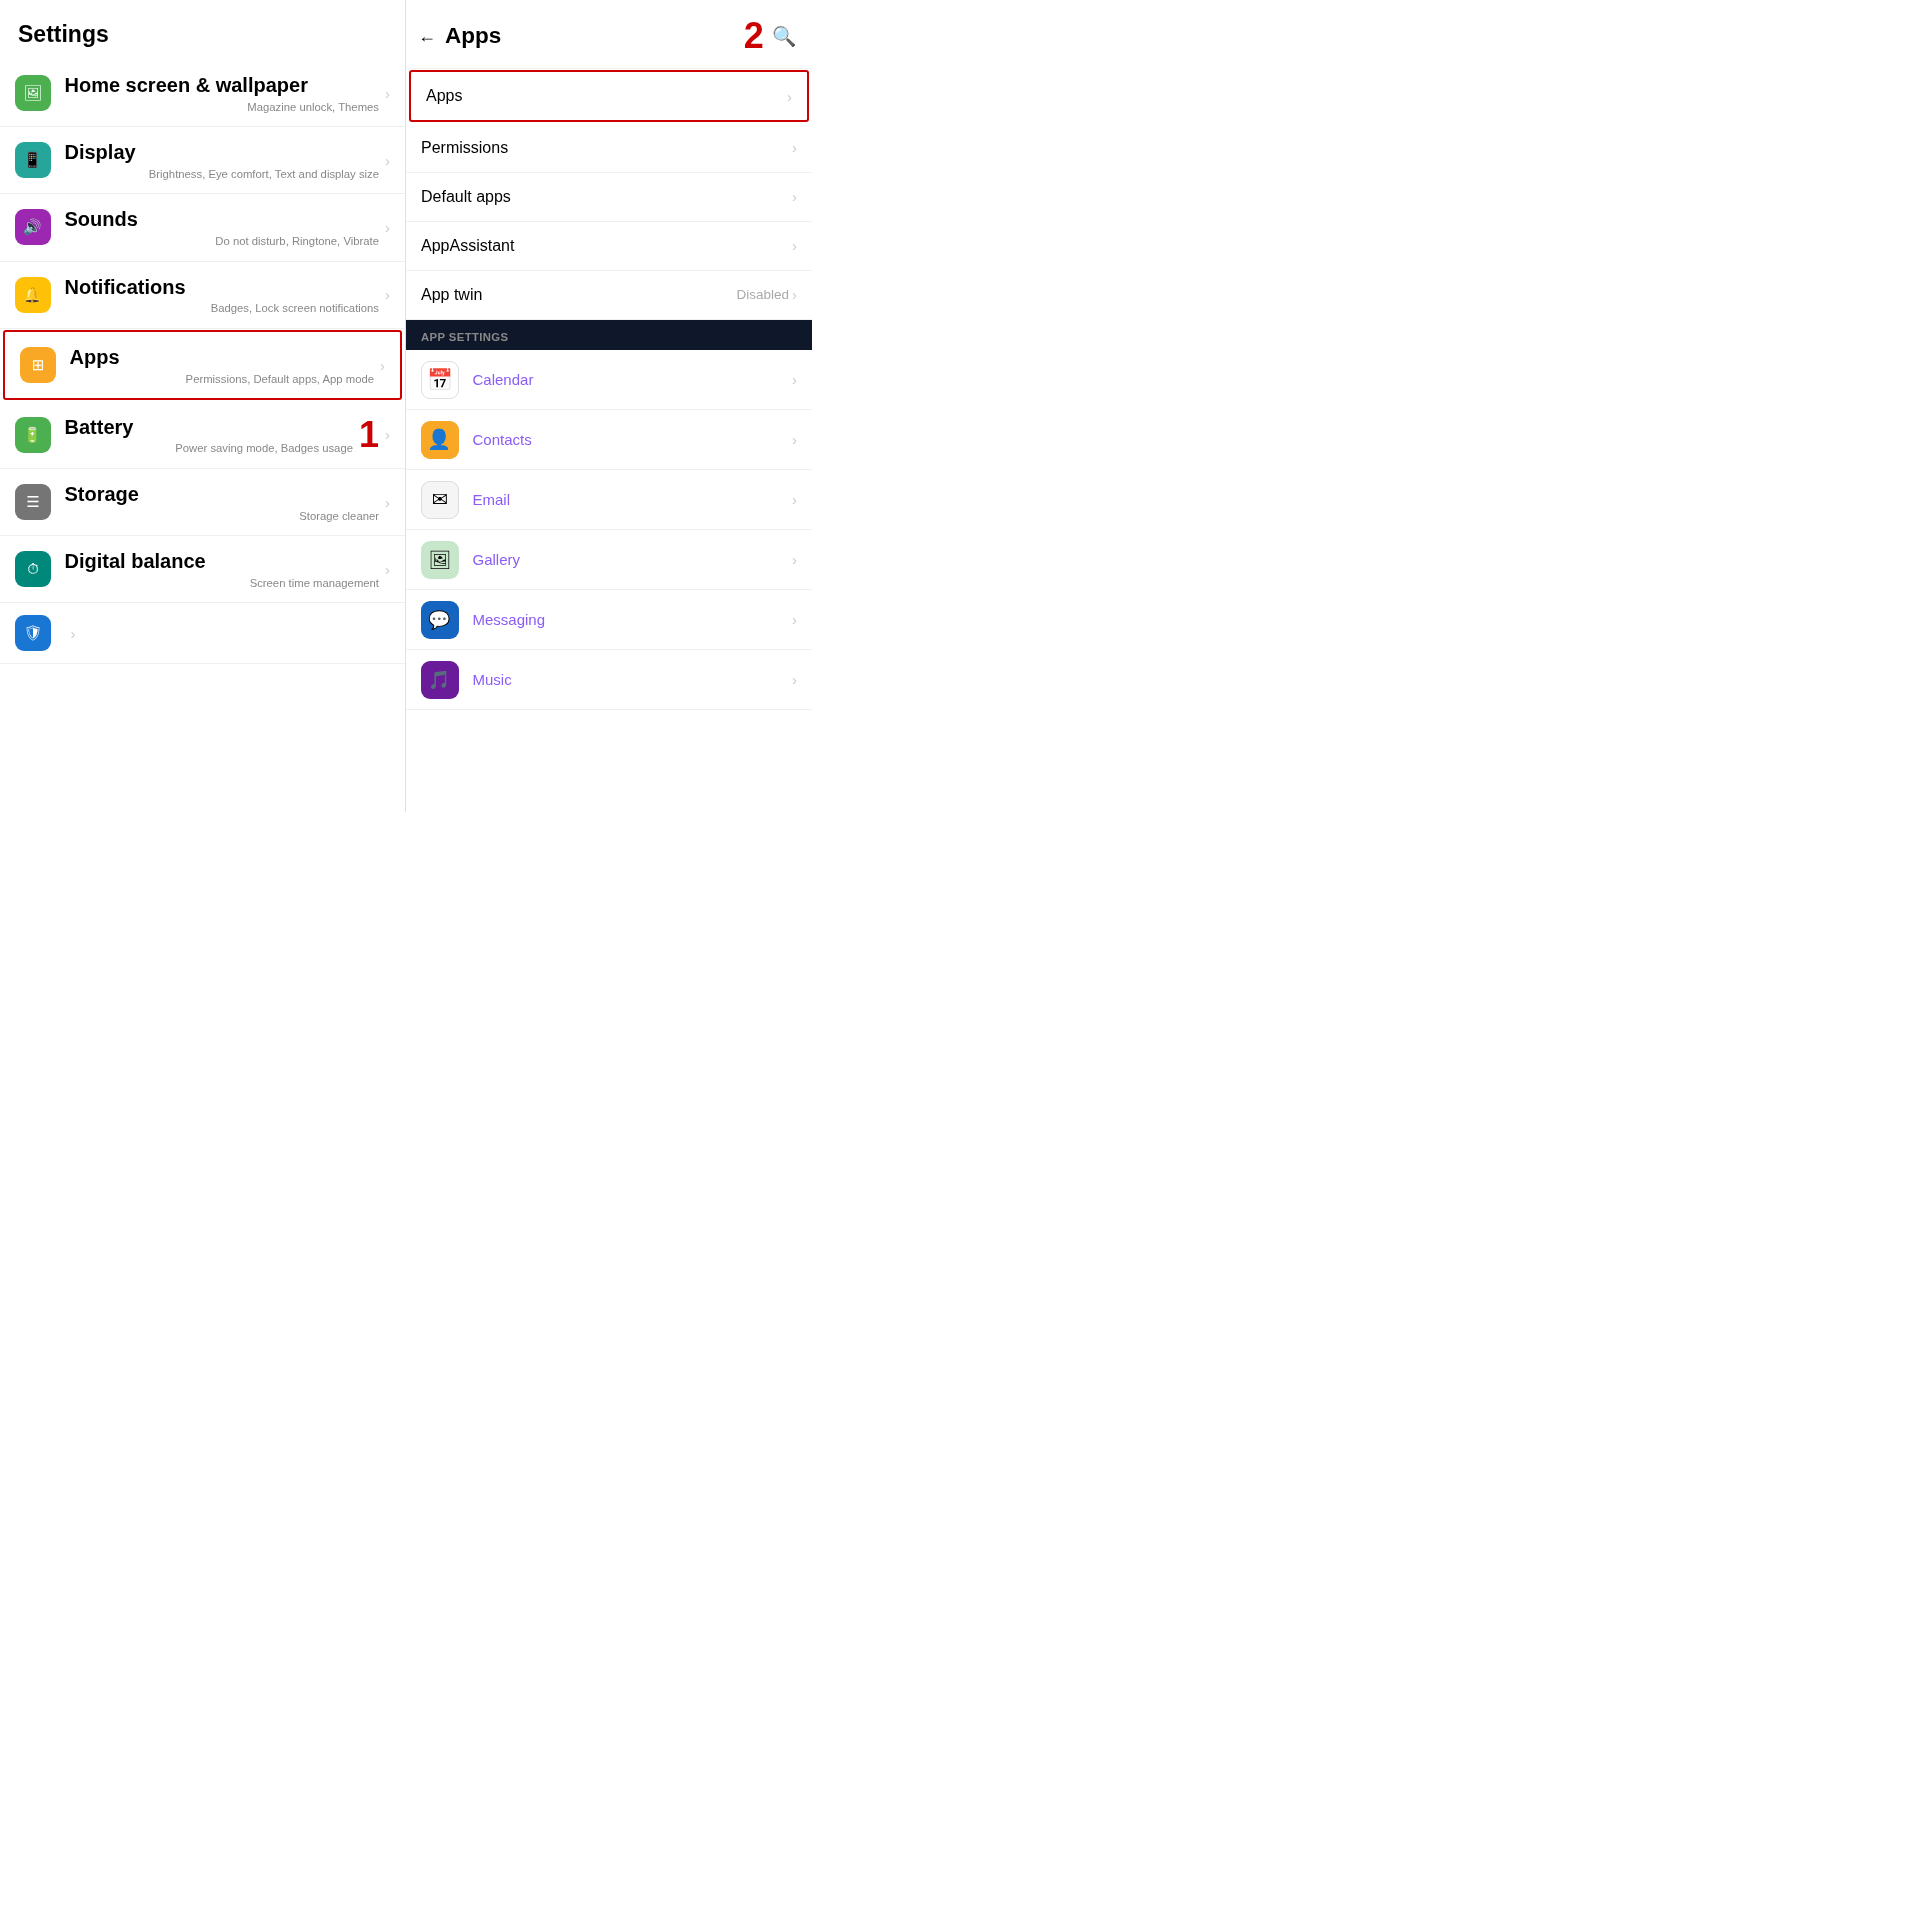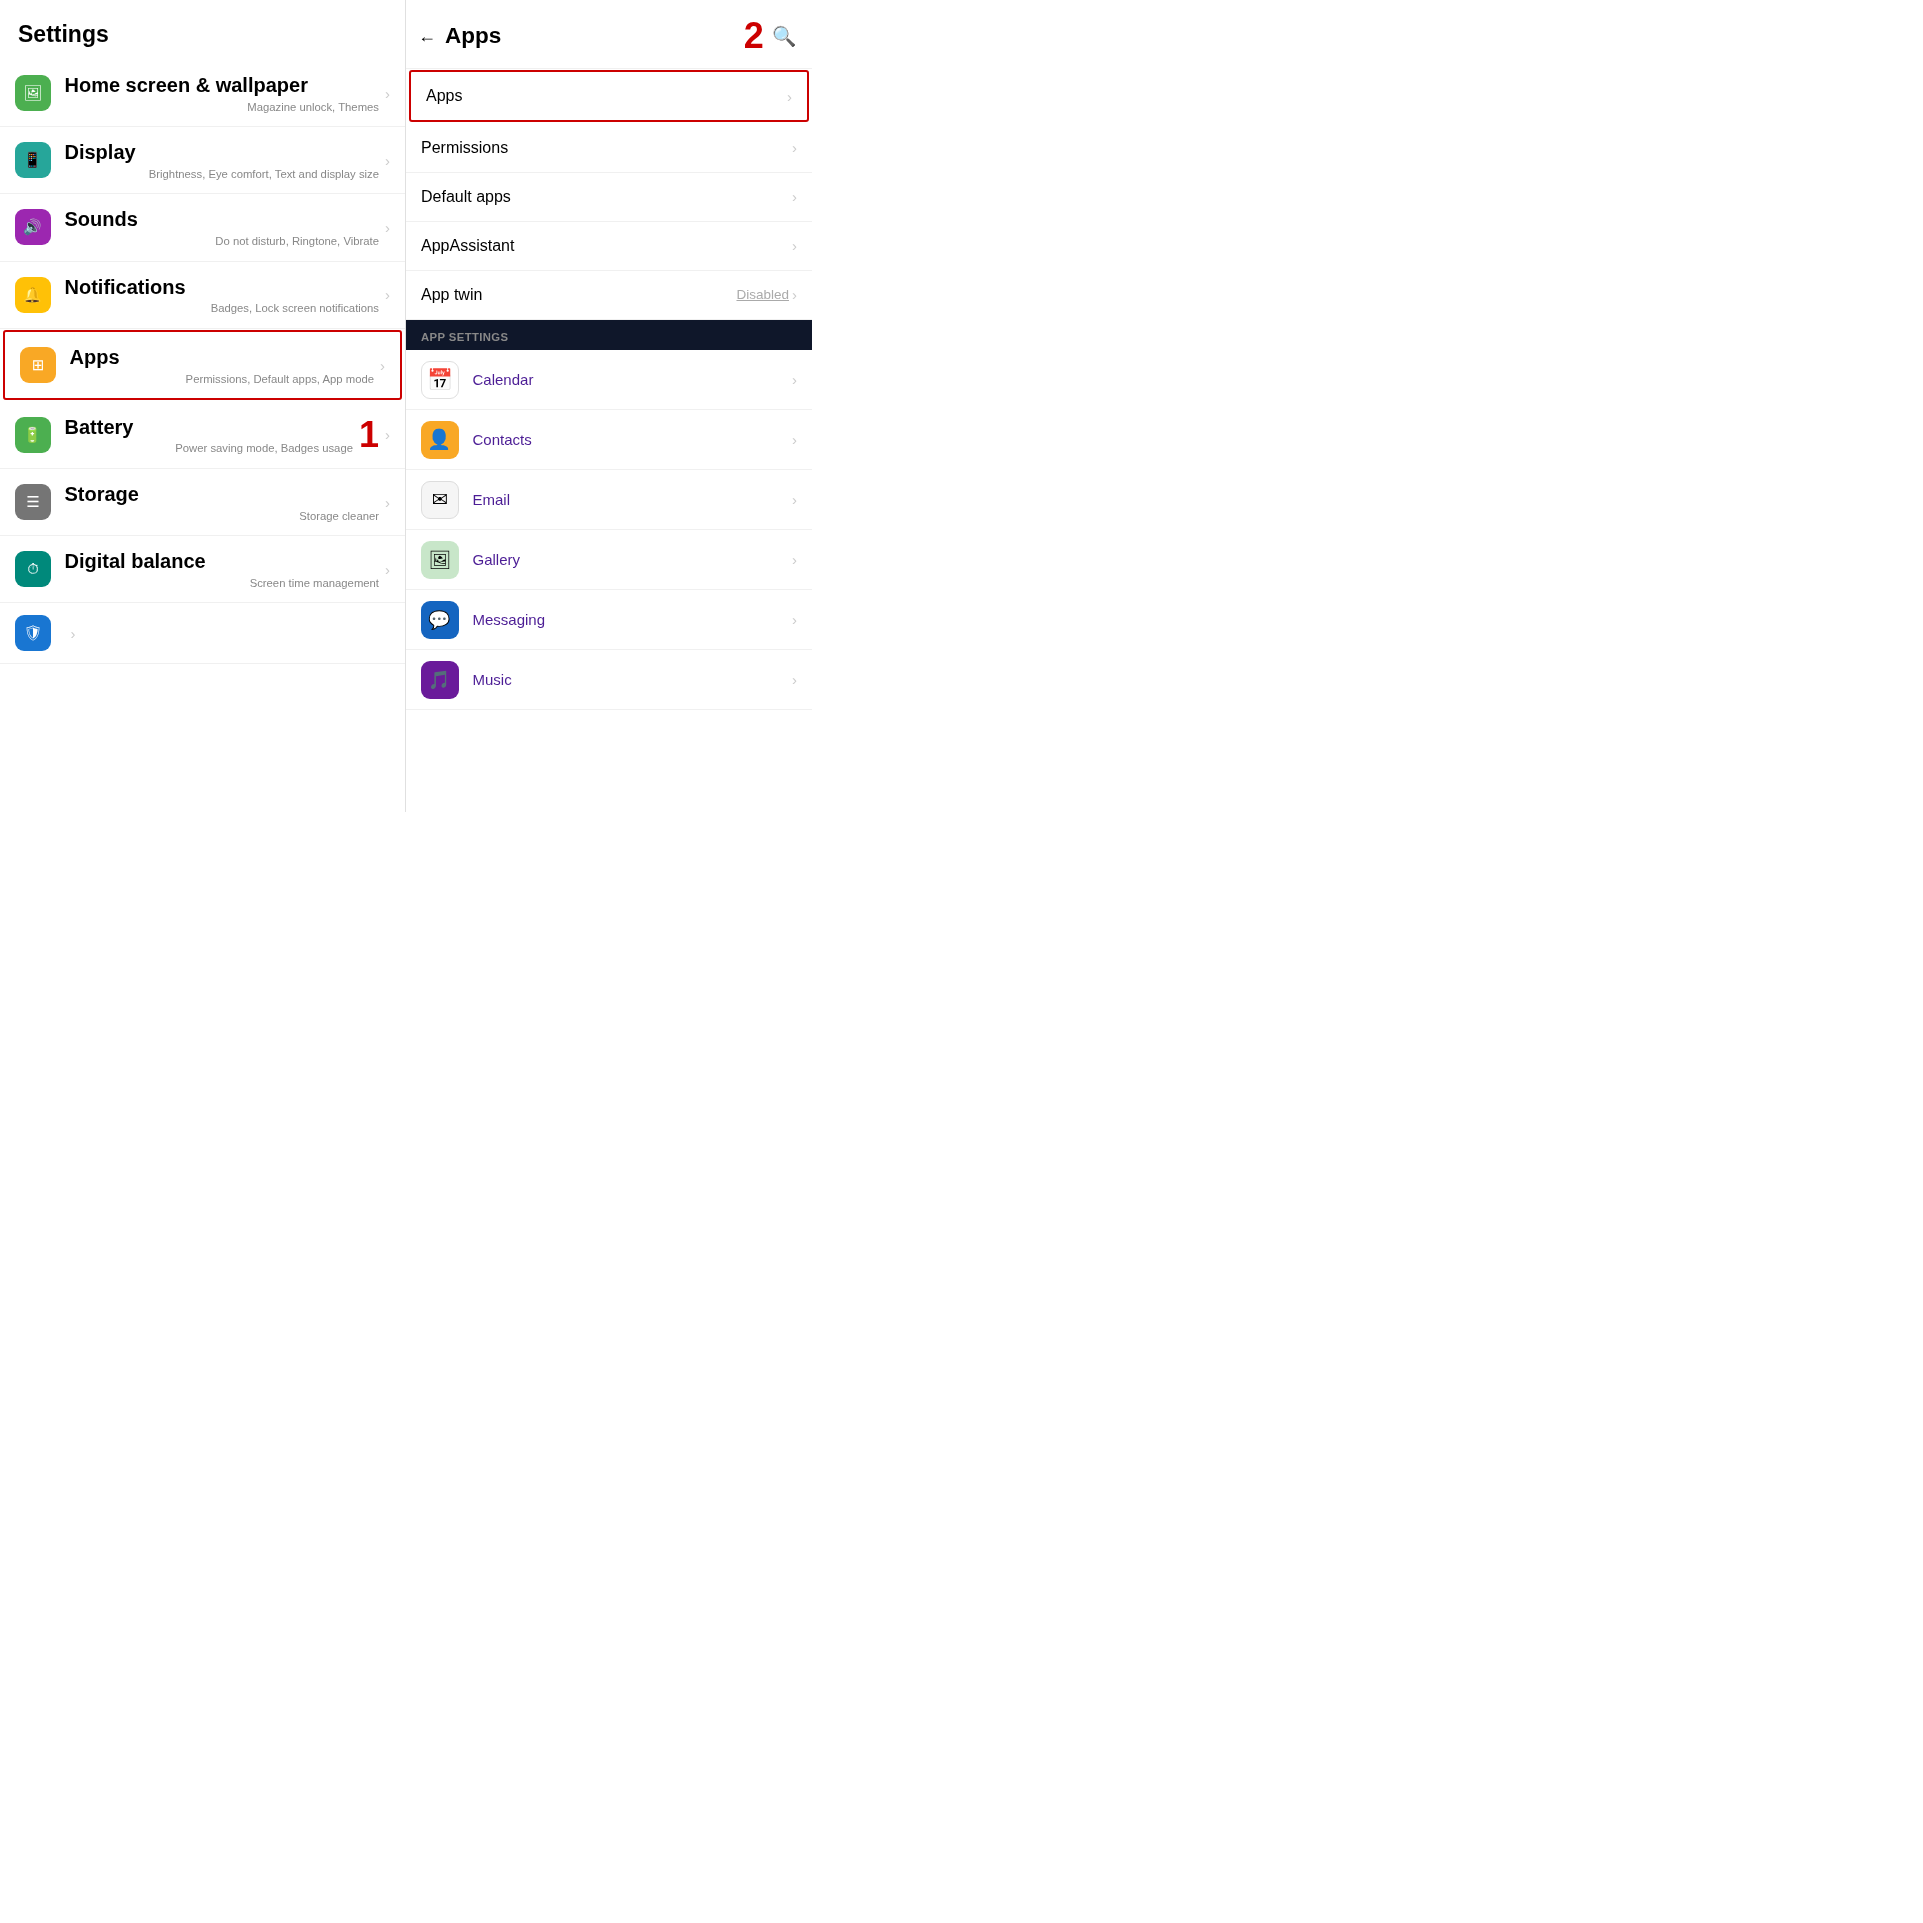--- a/index.html
+++ b/index.html
@@ -175,21 +175,20 @@
       font-size: 16px;
       font-weight: 400;
       color: #000;
       flex: 1;
     }
 
     .apps-menu-value {
       font-size: 13.5px;
       color: #aaa;
       margin-right: 3px;
-      text-decoration: underline;
     }
 
     .apps-chevron {
       color: #ccc;
       font-size: 15px;
     }
 
     .section-header {
       padding: 10.5px 15px 6px 15px;
       background: #0f172a;
@@ -218,21 +217,21 @@
       flex-shrink: 0;
       display: flex;
       align-items: center;
       justify-content: center;
       overflow: hidden;
     }
 
     .app-name {
       font-size: 15px;
       font-weight: 400;
-      color: #4c1d95;
+      color: #8b5cf6;
       flex: 1;
     }
   </style>
 </head>
 <body>
 
 <div class="left-panel">
   <div class="left-header">
     <h1>Settings</h1>
   </div>

